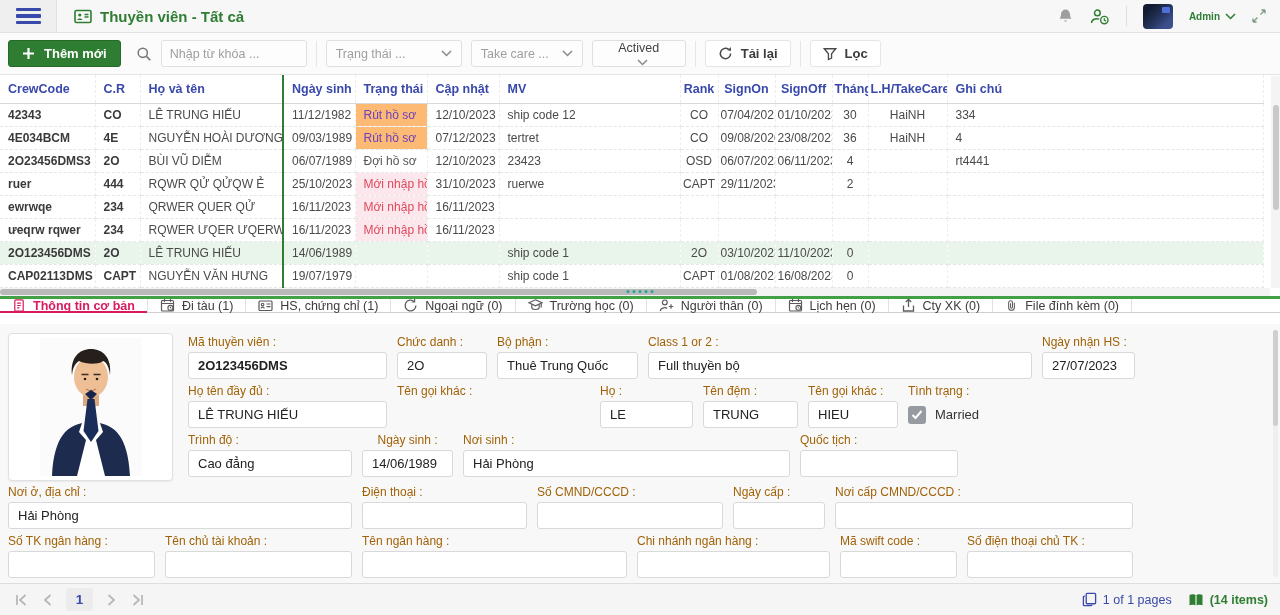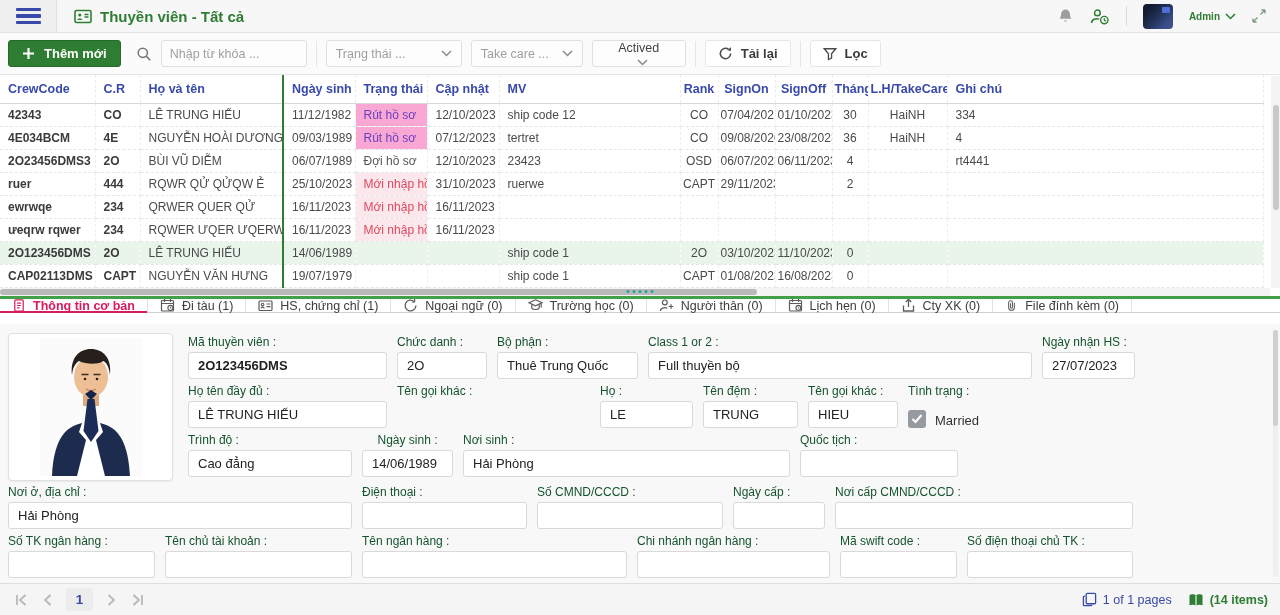--- a/index.html
+++ b/index.html
@@ -41,21 +41,21 @@
   
   .grid { position:absolute; top:75px; left:0; right:0; height:221px; background:#fff; overflow:hidden; }
   table { border-collapse:collapse; table-layout:fixed; width:1263px; }
   th, td { box-sizing:border-box; white-space:nowrap; overflow:hidden; }
   th { height:28px; padding:0 8px; text-align:left; font-size:12.5px; font-weight:700; color:#3949ab; background:#fff; border-bottom:1px solid #d8d8d8; border-right:1px dashed #ededed; cursor:pointer; }
   td { height:23px; padding:0 8px; font-size:12px; color:#4a4a4a; border-bottom:1px dashed #e6e6e6; border-right:1px dashed #efefef; }
   th.c, td.c { text-align:center; padding:0 2px; }
   th.fz, td.fz { border-right:2px solid #2e7d32; }
   td.b { font-weight:700; color:#3a3a3a; }
   tr.sel td { background:#e9f4ea; }
-  td.st-withdrawn { background:#f9a8d4; color:#6a40bf; font-weight:400; }
+  td.st-withdrawn { background:#fdba74; color:#6a40bf; font-weight:400; }
   td.st-new { background:#fce8ec; color:#e0485e; }
   td.st-waiting { color:#555; }
 
   .hscroll { position:absolute; left:0; right:10px; bottom:0; height:8px; background:#f4f4f4; }
   .hscroll .thumb { position:absolute; left:0; top:1px; height:6px; width:757px; background:#b9b9b9; border-radius:3px; cursor:pointer; }
   .vscroll { position:absolute; right:0; top:1px; bottom:8px; width:9px; background:#f4f4f4; }
   .vscroll .thumb { position:absolute; left:1.5px; top:29px; width:6px; height:105px; background:#c9c9c9; border-radius:3px; cursor:pointer; }
 
   
   .splitter { position:absolute; top:296px; left:0; right:0; height:3px; background:#43a047; cursor:row-resize; }
@@ -69,24 +69,24 @@
   .tab.active { color:#d81b60; font-weight:700; }
   .tab.active .ticon { color:#d81b60; }
   .tab.active::after { content:""; position:absolute; left:0; right:0; bottom:-1px; height:2px; background:#d81b60; }
 
   
   .detail { position:absolute; top:324px; left:0; right:0; height:259px; background:#f8f8f8; }
   .photo-card { position:absolute; left:8px; top:9px; width:165px; height:148px; background:#fff; border:1px solid #e0e0e0; border-radius:4px; box-shadow:0 1px 2px rgba(0,0,0,.06); display:flex; align-items:center; justify-content:center; }
   .photo-fields { position:absolute; left:188px; top:11px; }
   .full-fields { position:absolute; left:8px; top:161px; }
   .frow { display:flex; gap:10px; margin-bottom:5px; }
-  .field .flabel { font-size:12px; color:#14532d; height:14px; line-height:14px; margin-bottom:3px; white-space:nowrap; }
+  .field .flabel { font-size:12px; color:#a16207; height:14px; line-height:14px; margin-bottom:3px; white-space:nowrap; }
   .finput { height:27px; border:1px solid #d9d9d9; border-radius:3px; background:#fff; display:flex; align-items:center; padding:0 9px; font-size:13px; color:#222; white-space:nowrap; overflow:hidden; }
   .finput.bold { font-weight:700; }
-  .checkwrap { display:flex; align-items:flex-end; gap:9px; height:27px; cursor:pointer; }
+  .checkwrap { display:flex; align-items:center; gap:9px; height:27px; cursor:pointer; }
   .checkbox { width:18px; height:18px; background:#969ba1; border-radius:3px; display:flex; align-items:center; justify-content:center; }
   .chklabel { font-size:13px; color:#333; }
   .form-vscroll { position:absolute; right:2px; top:6px; width:5px; height:247px; background:#efefef; border-radius:3px; }
   .form-vscroll .thumb { position:absolute; top:0; left:0; width:5px; height:96px; background:#cfcfcf; border-radius:3px; }
 
   
   .footer { position:absolute; top:583px; left:0; right:0; bottom:0; background:#f5f5f5; border-top:1px solid #ddd; display:flex; align-items:center; padding:0 12px; }
   .pager { display:flex; align-items:center; gap:9px; }
   .pager-ico { color:#b5b5b5; display:flex; padding:2px; cursor:pointer; }
   .page-num { min-width:27px; height:23px; background:#ececec; border-radius:3px; color:#3949ab; font-weight:700; font-size:13.5px; display:flex; align-items:center; justify-content:center; cursor:pointer; }

